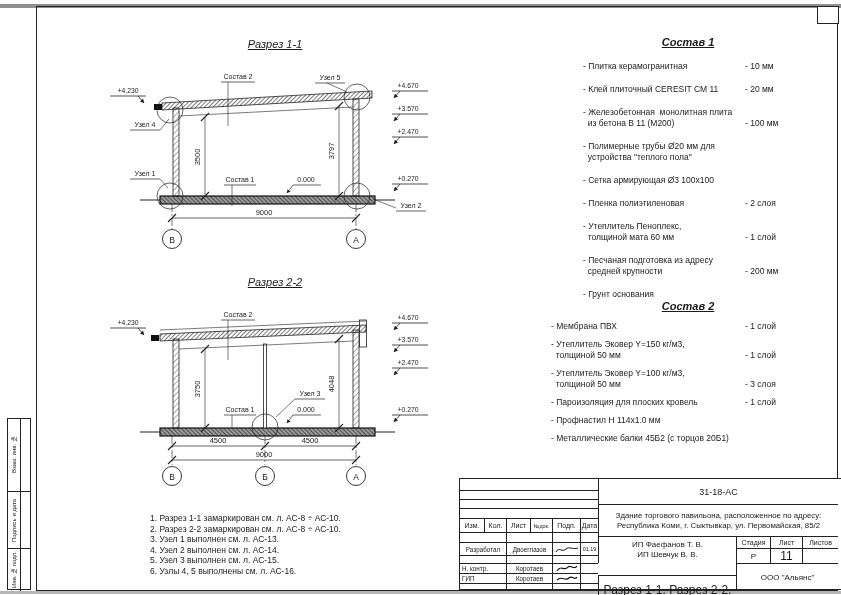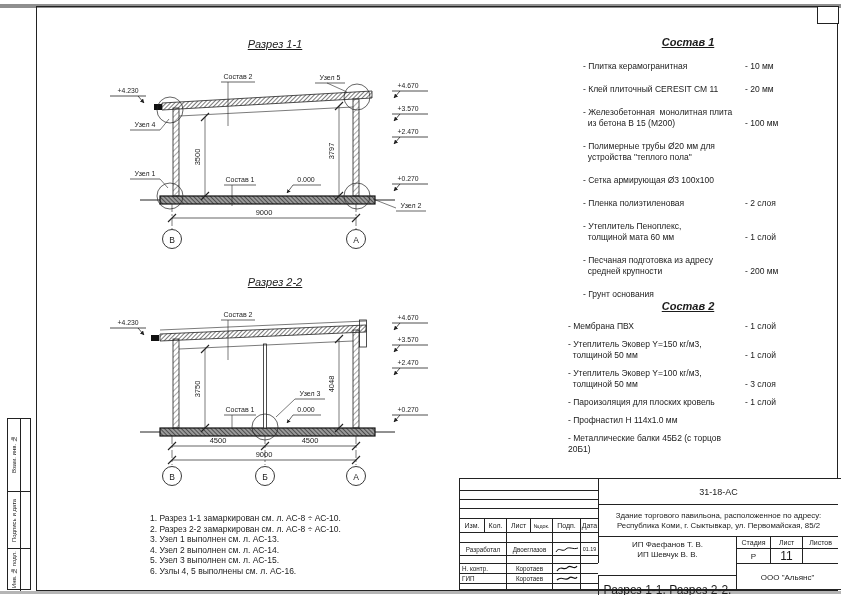--- a/index.html
+++ b/index.html
@@ -11,21 +11,21 @@
   .cornerbox{position:absolute;left:817px;top:6px;width:20px;height:16px;border:1.2px solid #222;background:#fff;}
 
   .dwg-title{position:absolute;width:370px;text-align:center;font-size:11px;font-weight:normal;font-style:italic;}
   .dwg-title span{text-decoration:underline;}
 
   .sostav{position:absolute;width:290px;}
   .sostav-title{text-align:center;font-size:11px;font-weight:bold;font-style:italic;margin-bottom:13px;}
   .sostav-title span{text-decoration:underline;}
   .s-item{display:flex;align-items:flex-end;padding-left:8px;padding-right:4px;}
   .s1 .s-item{margin-bottom:12px;margin-left:32px;}
-  .s2 .s-item{margin-bottom:7px;margin-left:17px;}
+  .s2 .s-item{margin-bottom:7px;}
   .s-name{flex:1;font-size:8.5px;line-height:11px;white-space:pre-wrap;}
   .s-val{width:84px;font-size:8.5px;line-height:11px;white-space:nowrap;}
 
   .notes{position:absolute;left:150px;top:513px;font-size:8.5px;line-height:10.6px;}
 
   
   .tb{position:absolute;left:459px;top:478px;width:440px;height:112px;border:1.6px solid #222;box-sizing:border-box;background:#fff;}
   .tb .cell{position:absolute;box-sizing:border-box;border-left:1px solid #222;border-top:1px solid #222;
             display:flex;align-items:center;justify-content:center;text-align:center;overflow:hidden;}
   .tb .noL{border-left:none;} .tb .noT{border-top:none;}
@@ -262,21 +262,21 @@
     <div class="s-item">
       <div class="s-name">- Плитка керамогранитная</div>
       <div class="s-val">-  10 мм</div>
     </div>
     <div class="s-item">
       <div class="s-name">- Клей плиточный CERESIT СМ 11</div>
       <div class="s-val">-  20 мм</div>
     </div>
     <div class="s-item">
       <div class="s-name">- Железобетонная  монолитная плита
-  из бетона В 15 (М200)</div>
+  из бетона В 11 (М200)</div>
       <div class="s-val">- 100 мм</div>
     </div>
     <div class="s-item">
       <div class="s-name">- Полимерные трубы Ø20 мм для
   устройства "теплого пола"</div>
       <div class="s-val"></div>
     </div>
     <div class="s-item">
       <div class="s-name">- Сетка армирующая Ø3 100х100</div>
       <div class="s-val"></div>

